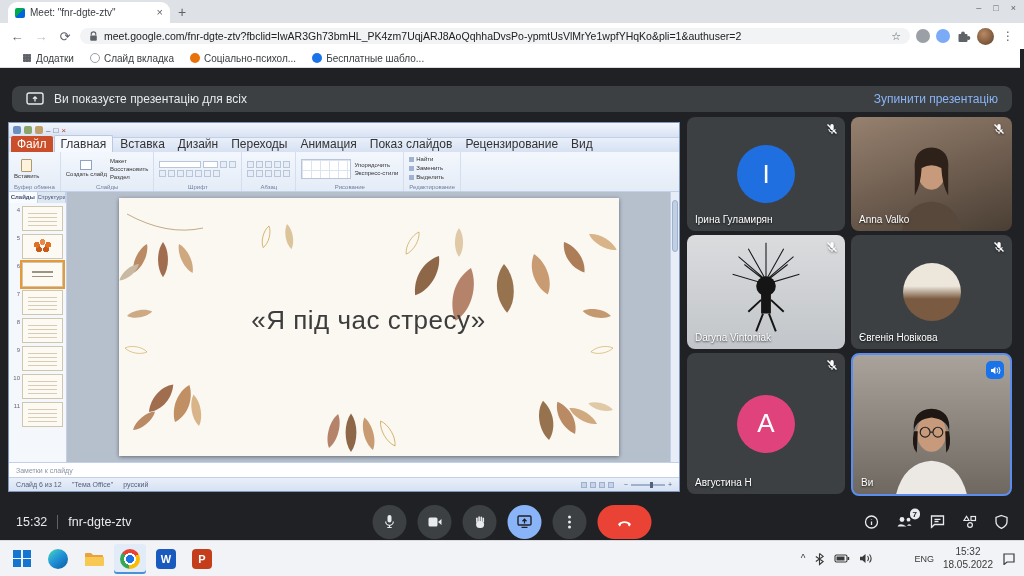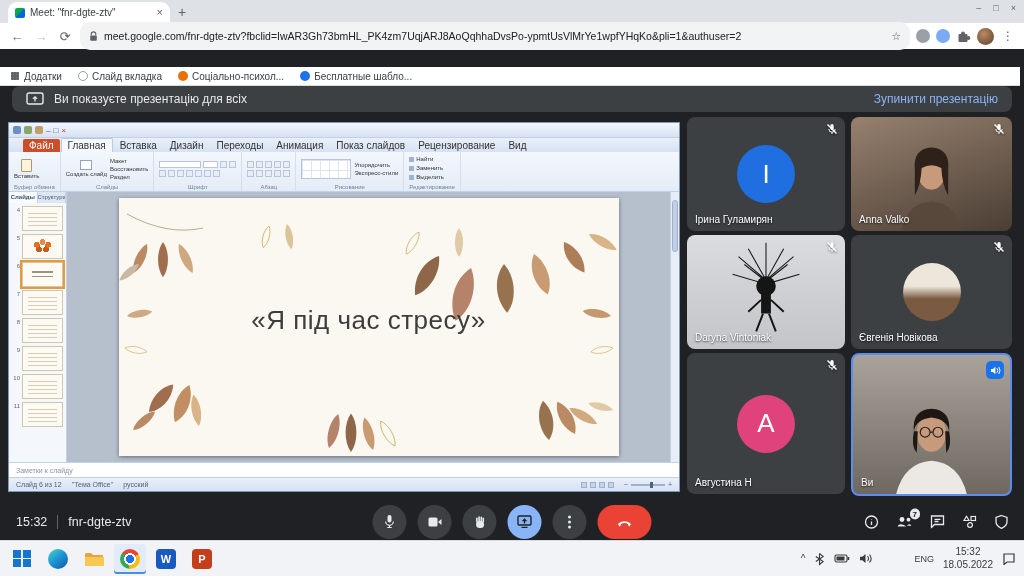--- a/index.html
+++ b/index.html
@@ -12,29 +12,29 @@
   .tab { margin-left:8px; width:162px; height:21px; background:#fff; border-radius:9px 9px 0 0; display:flex; align-items:center; padding:0 7px; gap:5px; }
   .favicon { width:10px; height:10px; border-radius:2px; background:linear-gradient(135deg,#00ac47 0 50%,#0066da 50% 100%); flex:none; }
   .tab-title { font-size:10px; color:#3c4043; flex:1; white-space:nowrap; overflow:hidden; }
   .tab-close { font-size:11px; color:#5f6368; line-height:1; }
   .newtab { font-size:14px; color:#5f6368; margin:0 0 3px 8px; }
   .win-controls { position:absolute; right:8px; top:3px; display:flex; gap:12px; font-size:9px; color:#5f6368; }
 
   .toolbar { position:absolute; top:23px; left:0; right:0; height:26px; background:#fff; display:flex; align-items:center; padding:0 8px; gap:6px; }
   .nav-btn { width:18px; text-align:center; color:#5f6368; font-size:13px; }
   .nav-btn.disabled { color:#bdc1c6; }
-  .omnibox { flex:1; height:28px; background:#f1f3f4; border-radius:10px; display:flex; align-items:center; padding:0 9px; gap:6px; min-width:0; }
+  .omnibox { flex:1; height:16px; background:#f1f3f4; border-radius:10px; display:flex; align-items:center; padding:0 9px; gap:6px; min-width:0; }
   .url { font-size:10.5px; color:#202124; white-space:nowrap; overflow:hidden; text-overflow:ellipsis; flex:1; }
   .star { color:#5f6368; font-size:11px; }
   .ext-icon { width:14px; height:14px; border-radius:50%; flex:none; }
   .e1 { background:#9aa0a6; } .e2 { background:#7baaf7; }
   .avatar { width:17px; height:17px; border-radius:50%; background:radial-gradient(circle at 40% 35%,#b98a63,#5c3d28); flex:none; }
   .kebab { color:#5f6368; font-size:12px; padding:0 2px; }
 
-  .bookmarks { position:absolute; top:49px; left:0; right:4px; height:19px; background:#fff; border-bottom:1px solid #dadce0; display:flex; align-items:center; padding:0 10px; gap:16px;margin-top:18px; }
+  .bookmarks { position:absolute; top:49px; left:0; right:4px; height:19px; background:#fff; border-bottom:1px solid #dadce0; display:flex; align-items:center; padding:0 22px; gap:16px; }
   .bm { display:flex; align-items:center; gap:4px; font-size:10px; color:#3c4043; }
   .bm-ic { width:10px; height:10px; border-radius:2px; flex:none; }
   .bi-apps { background:radial-gradient(circle at 25% 25%,#5f6368 0 1.4px,transparent 1.5px),radial-gradient(circle at 50% 25%,#5f6368 0 1.4px,transparent 1.5px),radial-gradient(circle at 75% 25%,#5f6368 0 1.4px,transparent 1.5px),radial-gradient(circle at 25% 50%,#5f6368 0 1.4px,transparent 1.5px),radial-gradient(circle at 50% 50%,#5f6368 0 1.4px,transparent 1.5px),radial-gradient(circle at 75% 50%,#5f6368 0 1.4px,transparent 1.5px),radial-gradient(circle at 25% 75%,#5f6368 0 1.4px,transparent 1.5px),radial-gradient(circle at 50% 75%,#5f6368 0 1.4px,transparent 1.5px),radial-gradient(circle at 75% 75%,#5f6368 0 1.4px,transparent 1.5px); }
   .bi-globe { border-radius:50%; border:1px solid #9aa0a6; background:linear-gradient(90deg,transparent 45%,#9aa0a6 45% 55%,transparent 55%); }
   .bi-orange { background:#e8710a; border-radius:50%; }
   .bi-blue { background:#1a73e8; border-radius:50%; }
 
   
   .banner { position:absolute; top:86px; left:12px; right:12px; height:26px; background:#3c4043; border-radius:8px; display:flex; align-items:center; padding:0 14px; gap:10px; }
   .banner-ic { flex:none; }
@@ -42,21 +42,21 @@
   .banner-stop { color:#8ab4f8; font-size:12px; }
 
   
   .ppt { position:absolute; left:8px; top:122px; width:672px; height:370px; display:flex; flex-direction:column; background:#e8eef7; border:1px solid #7f96bd; font-family:"Liberation Sans",sans-serif; }
   .ppt-titlebar { height:15px; background:linear-gradient(#f3f7fd,#d8e2f3); border-bottom:1px solid #c2cfe4; display:flex; align-items:center; padding:0 4px; gap:3px; }
   .q { width:8px; height:8px; border-radius:2px; display:inline-block; }
   .q1{ background:#6a8fc0; } .q2{ background:#8aa66b; } .q3{ background:#c0a06a; }
   .ppt-title { flex:1; text-align:center; font-size:8px; color:#4a5568; white-space:nowrap; overflow:hidden; }
   .winc { display:flex; gap:3px; font-size:8px; color:#4a5568; }
   .winc .x { color:#c0392b; }
-  .ppt-tabs { height:14px; display:flex; align-items:center; background:linear-gradient(#e9f0fa,#d6e1f2); font-size:10px; color:#333; padding-left:14px; gap:1px; }
+  .ppt-tabs { height:14px; display:flex; align-items:flex-end; background:linear-gradient(#e9f0fa,#d6e1f2); font-size:12px; color:#333; padding-left:2px; gap:1px; }
   .ppt-tab { padding:1px 6px 1px; white-space:nowrap; }
   .ppt-tab.file { background:#cb4e2a; color:#fff; border-radius:2px 2px 0 0; }
   .ppt-tab.active { background:#f5f9ff; border:1px solid #b9c9e2; border-bottom:none; border-radius:2px 2px 0 0; }
   .ppt-ribbon { height:40px; background:linear-gradient(#f3f7fd,#e4ecf7); border-bottom:1px solid #c3d1e8; display:flex; overflow:hidden; }
   .rgroup { display:flex; flex-direction:column; justify-content:space-between; padding:2px 5px 0; border-right:1px solid #d4deee; }
   .gbody { flex:1; display:flex; align-items:center; gap:3px; }
   .glabel { text-align:center; font-size:6px; line-height:8px; color:#70819c; white-space:nowrap; }
   .paste-btn { display:flex; flex-direction:column; align-items:center; font-size:6px; color:#333; gap:1px; }
   .clip { width:11px; height:13px; background:#fdf2dc; border:1px solid #b09a6a; border-radius:1px; }
   .newslide { display:flex; flex-direction:column; align-items:center; font-size:6px; color:#333; gap:1px; }

